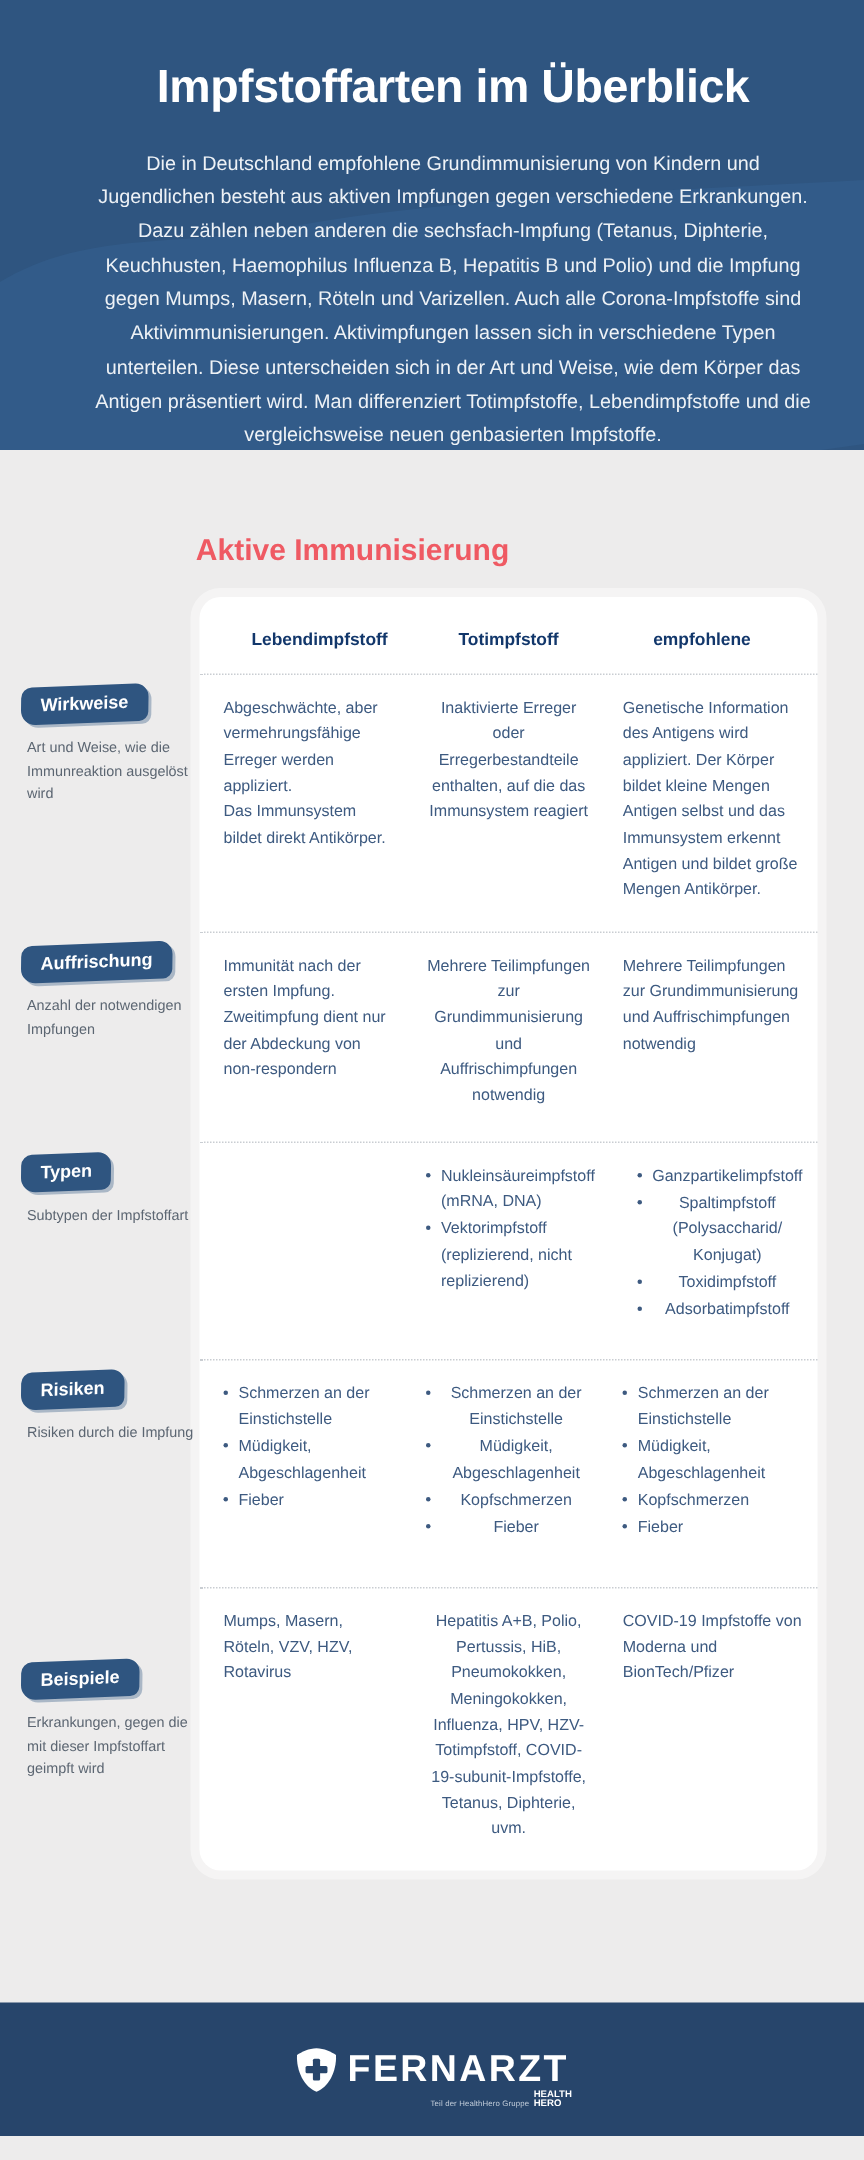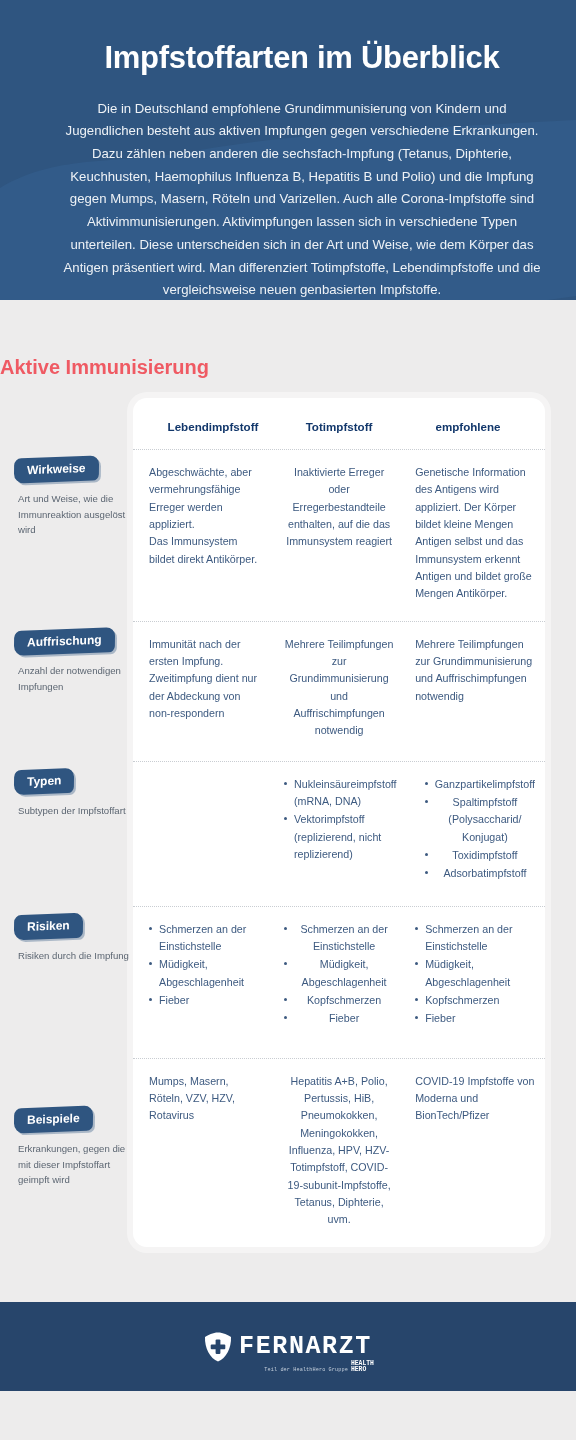--- a/index.html
+++ b/index.html
@@ -38,20 +38,21 @@
   .intro {
     color:#eef2f6;
     font-size:13.2px;
     line-height:1.72;
     text-align:center;
   }
 
   
   .section-title {
     position:absolute; top:356px; left:0; width:470px;
+    text-align:center;
     color:#ef5a63;
     font-size:20px;
     font-weight:bold;
     z-index:5;
   }
 
   
   .card {
     position:absolute;
     left:133px; top:398px;
@@ -118,24 +119,24 @@
   .badge-desc {
     margin-top:9px;
     color:#5c6672;
     font-size:9.6px;
     line-height:1.62;
     padding-left:4px;
   }
 
   
   .footer {
-    position:absolute; left:0; top:1302px;
+    position:absolute; left:0; top:1335px;
     width:576px; height:89px;
     background:#27456b;
-    display:flex; align-items:center; justify-content:center;font-family:Liberation Mono, monospace;
+    display:flex; align-items:center; justify-content:center;
   }
   .logo-wrap { position:relative; }
   .logo-row { display:flex; align-items:center; }
   .shield { width:28px; height:30px; }
   .brand {
     color:#ffffff;
     font-size:25px;
     font-weight:bold;
     letter-spacing:1.6px;
     margin-left:7px;

